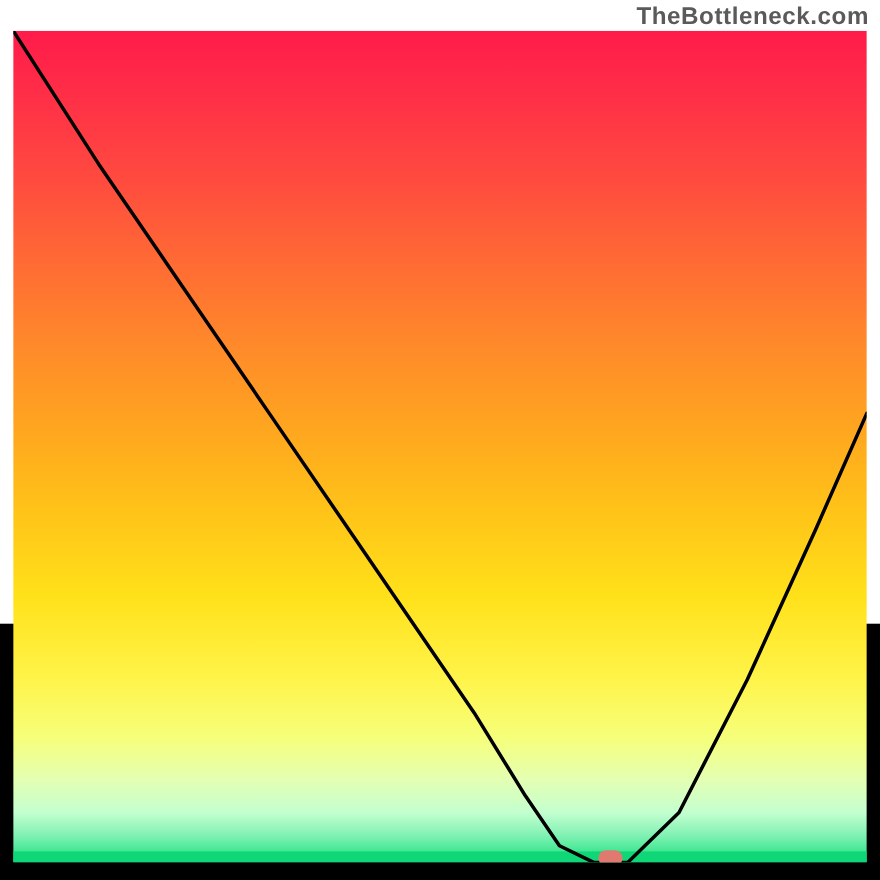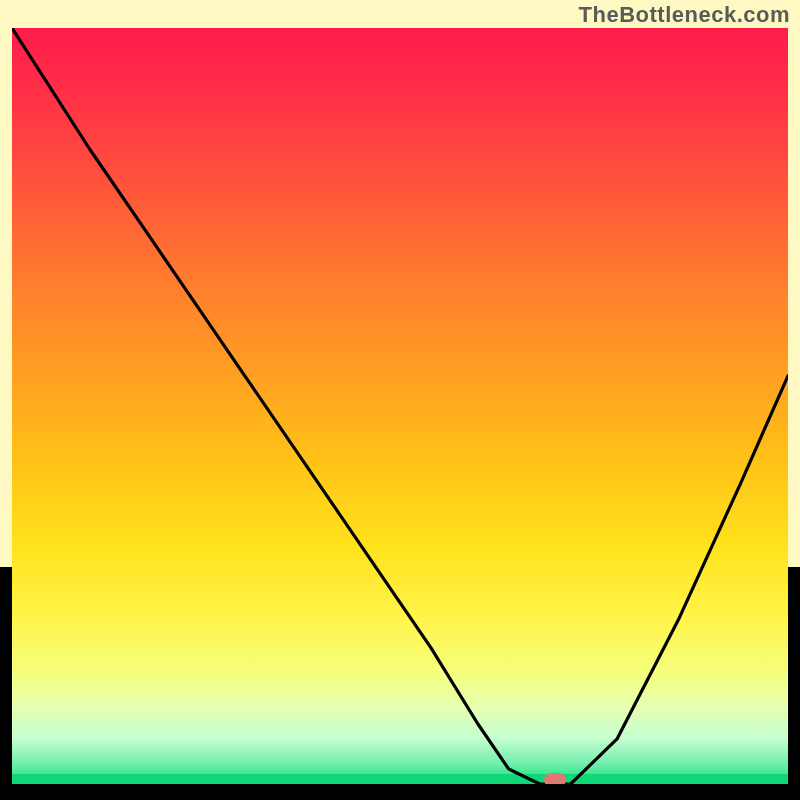--- a/index.html
+++ b/index.html
@@ -8,21 +8,21 @@
     width: 800px;
     height: 800px;
     background: #000;
     overflow: hidden;
     font-family: Arial, Helvetica, sans-serif;
   }
   .frame {
     position: relative;
     width: 800px;
     height: 567px;
-    background: #fef9c3;
+    background: #ffffff;
   }
   .watermark {
     position: absolute;
     top: 2px;
     right: 10px;
     color: #5a5a5a;
     font-size: 22px;
     font-weight: 600;
     letter-spacing: 0.5px;
     z-index: 10;

